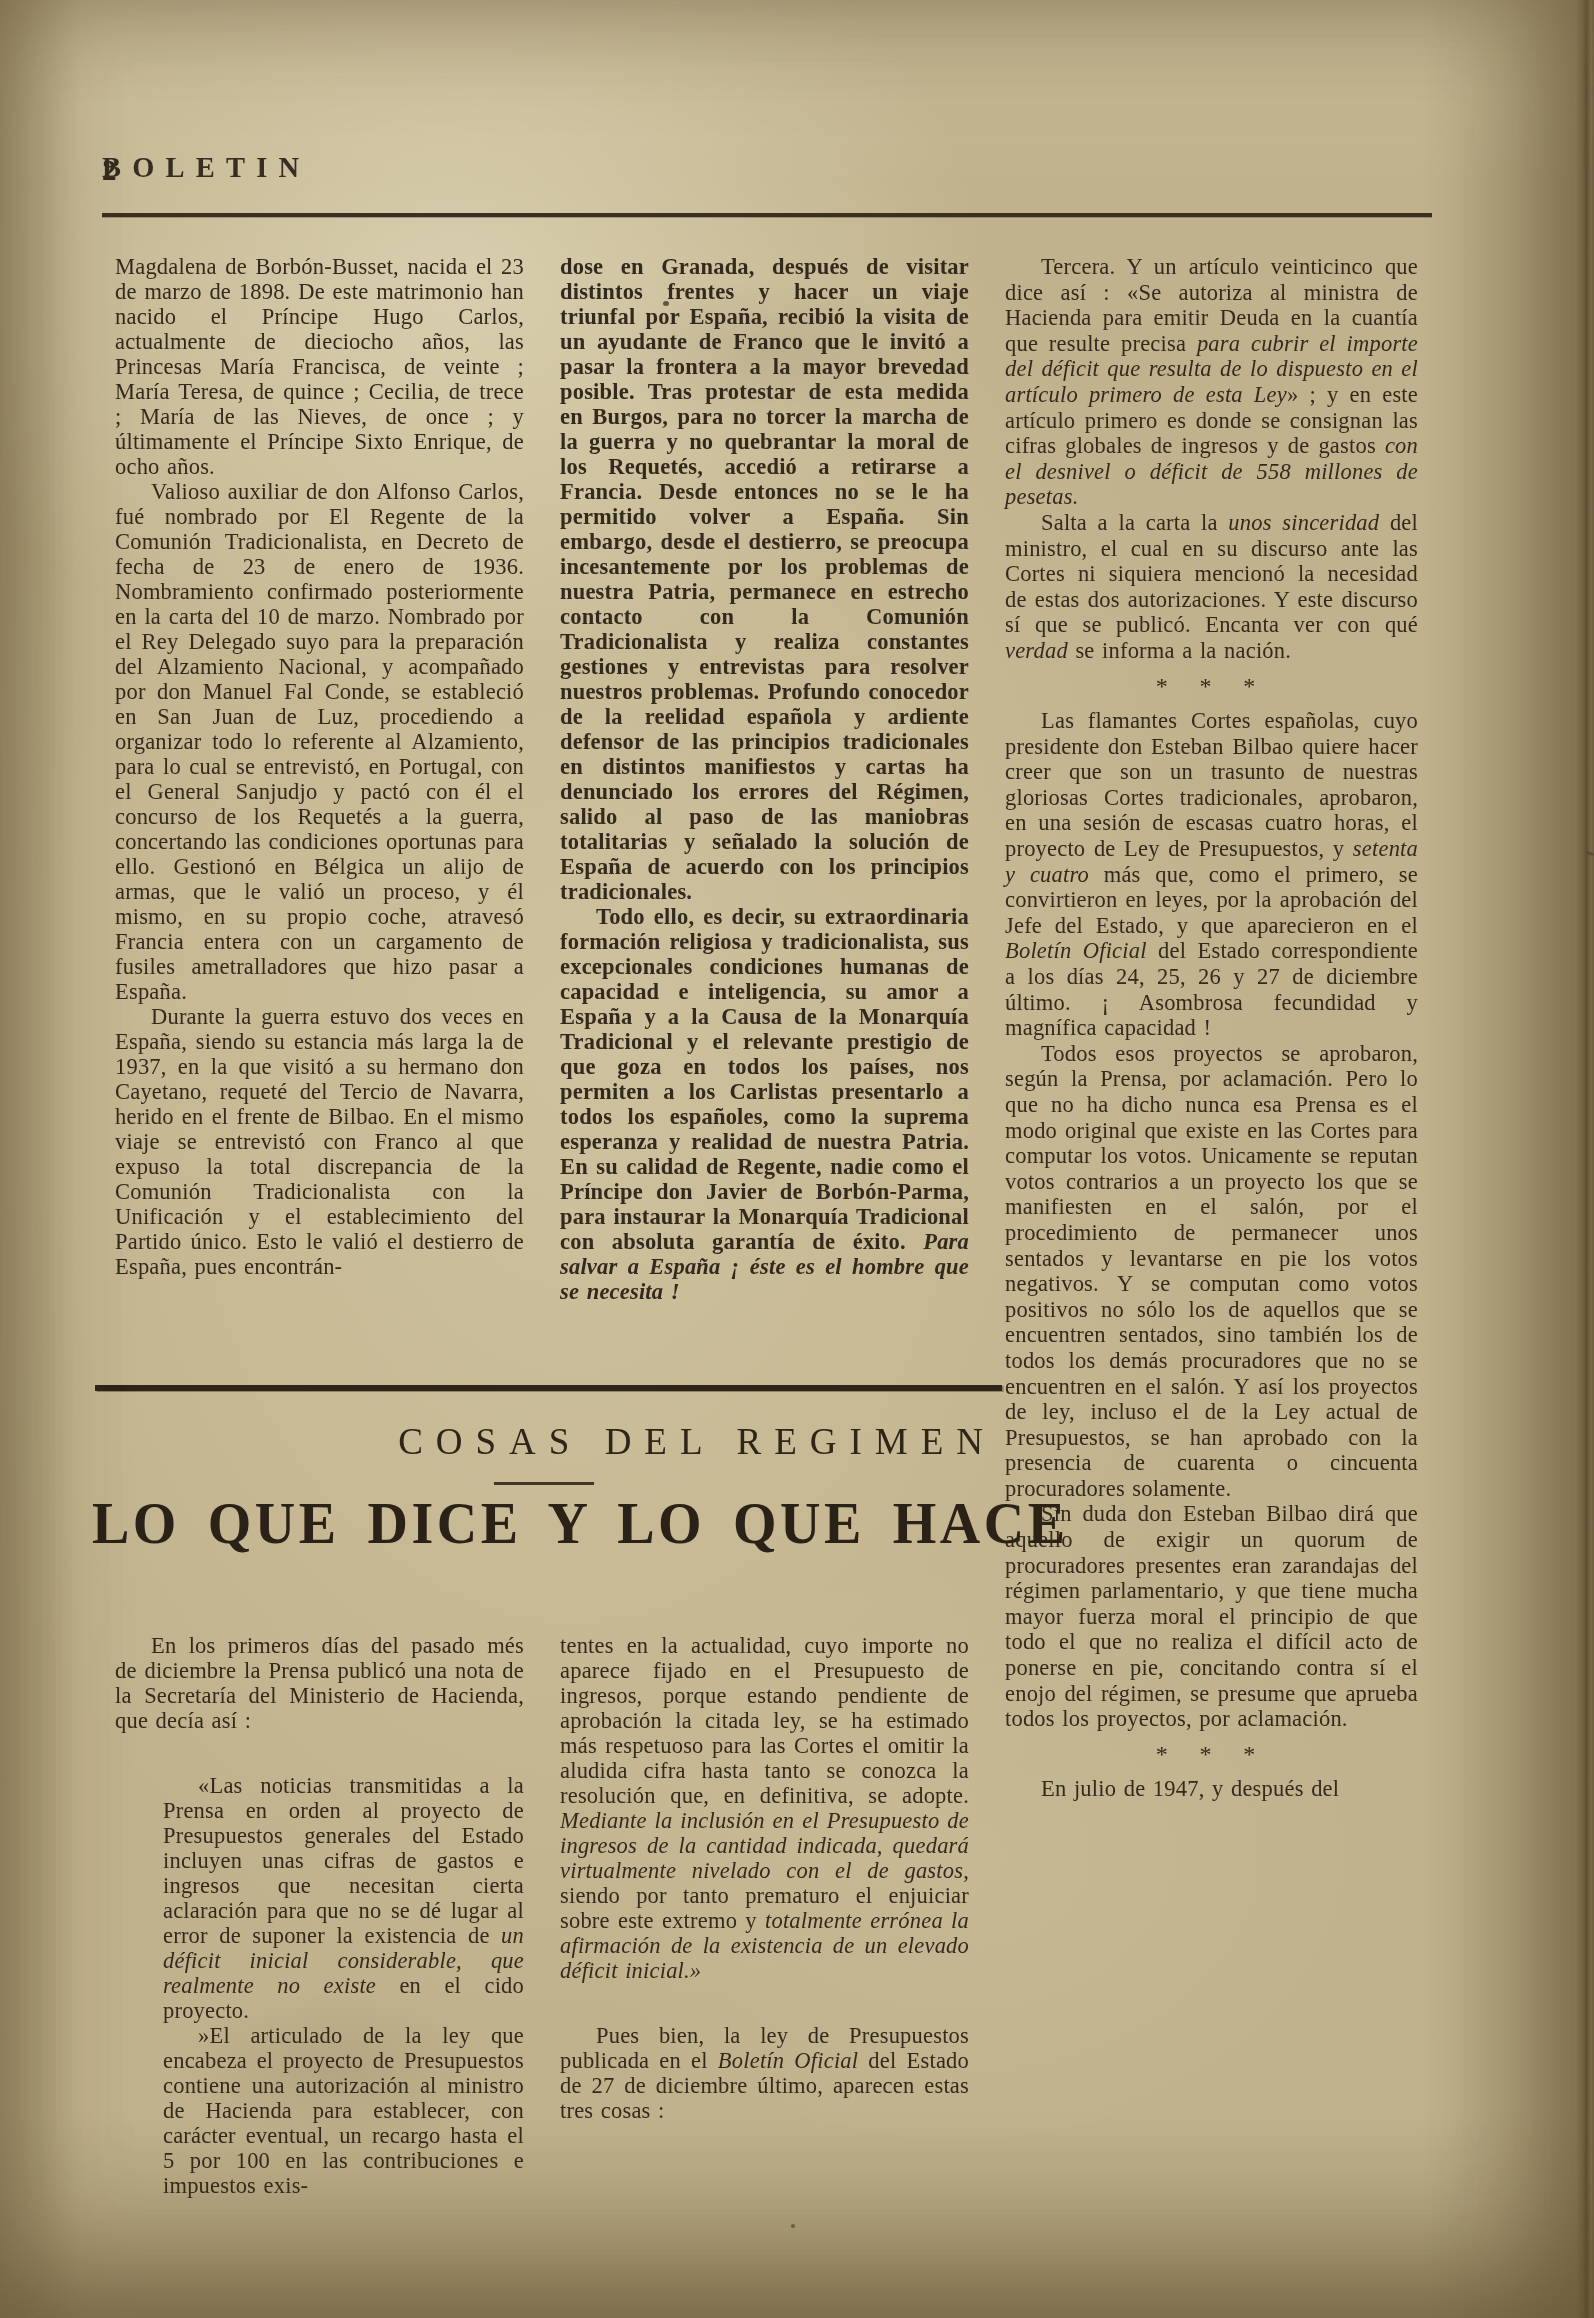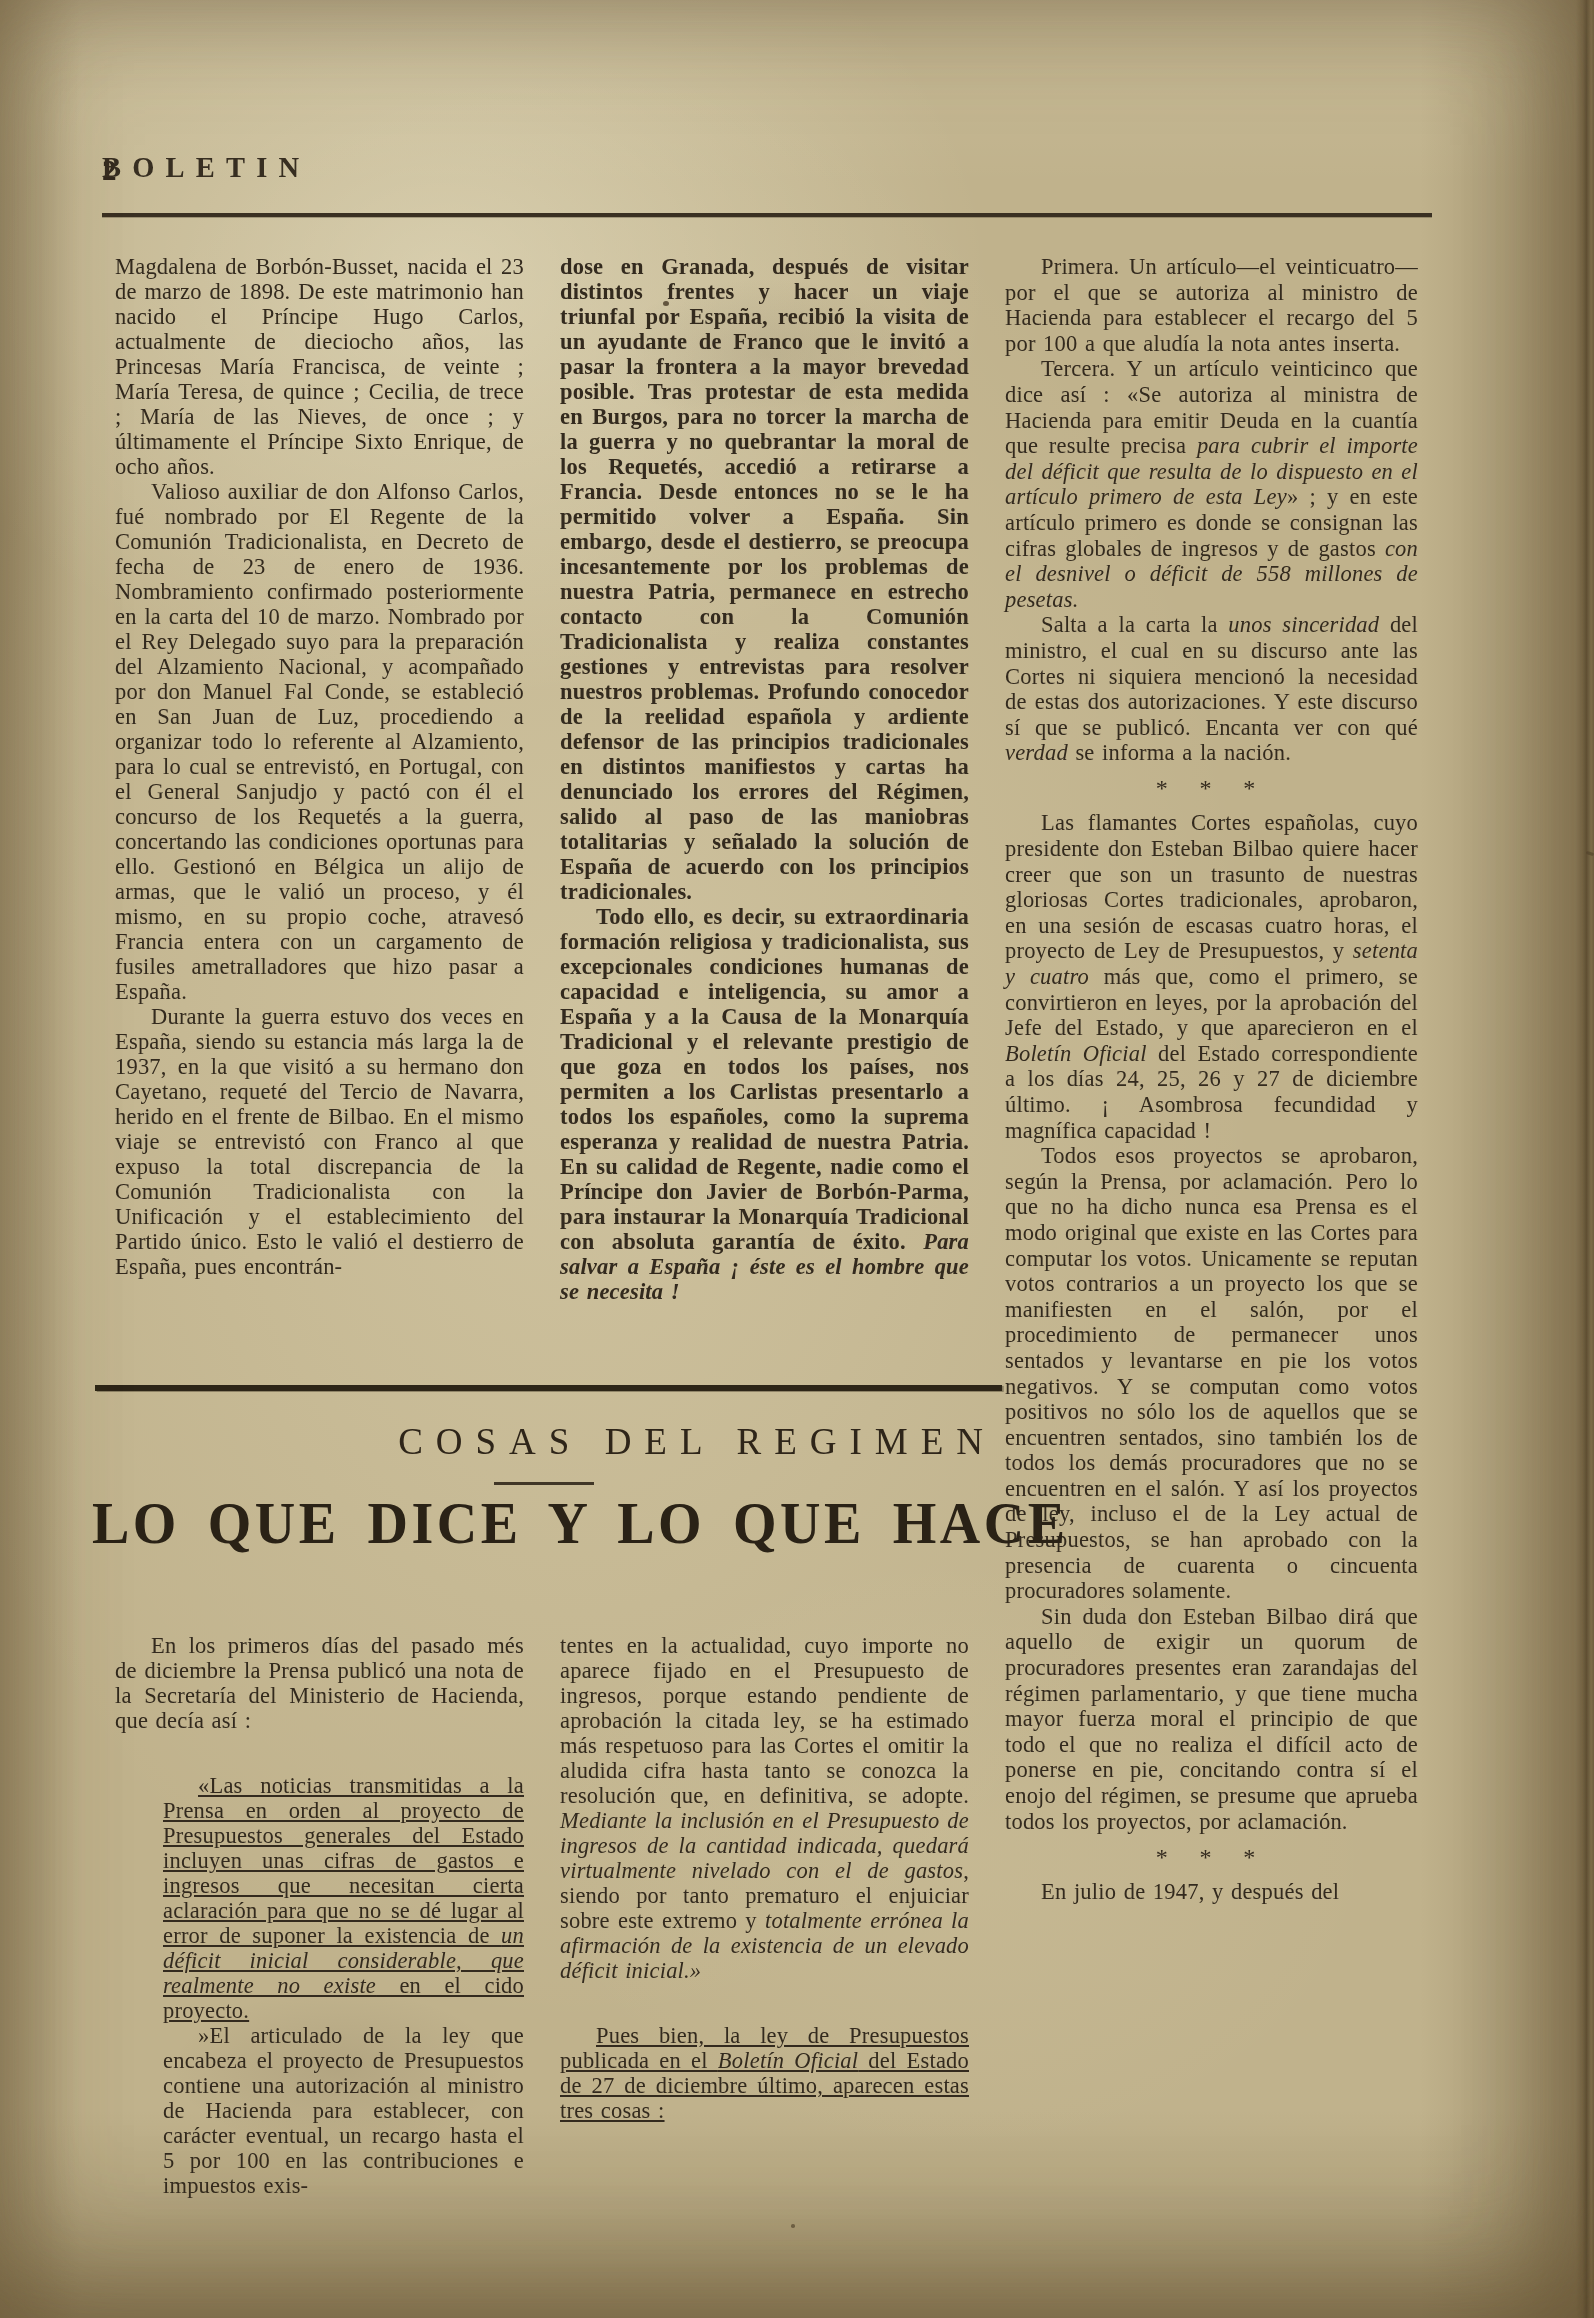--- a/index.html
+++ b/index.html
@@ -25,21 +25,21 @@
   .col{position:absolute;width:409px;text-align:justify;font-size:22.5px;line-height:25px;
     letter-spacing:0.2px;word-spacing:1.7px;margin-top:24px;}
   #col1-top{left:115px;top:230px;}
   #col2-top{left:560px;top:230px;font-weight:bold;}
   #col3{left:1005px;top:230px;width:413px;line-height:25.6px;}
   #col1-bot{left:115px;top:1609px;}
   #col2-bot{left:560px;top:1609px;}
   .para{margin:0;padding:0;}
   .para.ind{text-indent:36px;}
   .para.quote{margin-left:48px;text-indent:35px;}
-  .para.gap{margin-top:40px;text-decoration:underline;}
+  .para.gap{margin-top:40px;}
   .para.sep{text-align:center;text-indent:0;letter-spacing:12px;margin:10.4px 0 8.6px 0;font-size:24px;}
   .it{font-style:italic;}
   .section-rule{position:absolute;left:95px;top:1385px;width:907px;height:6px;background:#2d2517;
     box-shadow:1.7px 0.9px 0 rgba(45,37,23,.4);}
   .kicker{position:absolute;left:89px;top:1420px;width:907px;text-align:right;
     font-size:37px;letter-spacing:13px;color:#2e2519;}
   .kicker-rule{position:absolute;left:494px;top:1482px;width:100px;height:2.6px;background:#403626;}
   .big-title{position:absolute;left:92px;top:1491px;width:912px;text-align:center;white-space:nowrap;
     font-size:56px;font-weight:bold;letter-spacing:3.5px;word-spacing:10.4px;color:#2a2216;
     transform:scaleY(1.04);}
@@ -69,21 +69,20 @@
   <div id="col1-top" class="col">
       <p class="para"><span>Magdalena de Borbón-Busset, nacida el 23 de marzo de 1898. De este matrimonio han nacido el Príncipe Hugo Carlos, actualmente de dieciocho años, las Princesas María Francisca, de veinte ; María Teresa, de quince ; Cecilia, de trece ; María de las Nieves, de once ; y últimamente el Príncipe Sixto Enrique, de ocho años.</span></p>
       <p class="para ind"><span>Valioso auxiliar de don Alfonso Carlos, fué nombrado por El Regente de la Comunión Tradicionalista, en Decreto de fecha de 23 de enero de 1936. Nombramiento confirmado posteriormente en la carta del 10 de marzo. Nombrado por el Rey Delegado suyo para la preparación del Alzamiento Nacional, y acompañado por don Manuel Fal Conde, se estableció en San Juan de Luz, procediendo a organizar todo lo referente al Alzamiento, para lo cual se entrevistó, en Portugal, con el General Sanjudjo y pactó con él el concurso de los Requetés a la guerra, concertando las condiciones oportunas para ello. Gestionó en Bélgica un alijo de armas, que le valió un proceso, y él mismo, en su propio coche, atravesó Francia entera con un cargamento de fusiles ametralladores que hizo pasar a España.</span></p>
       <p class="para ind"><span>Durante la guerra estuvo dos veces en España, siendo su estancia más larga la de 1937, en la que visitó a su hermano don Cayetano, requeté del Tercio de Navarra, herido en el frente de Bilbao. En el mismo viaje se entrevistó con Franco al que expuso la total discrepancia de la Comunión Tradicionalista con la Unificación y el establecimiento del Partido único. Esto le valió el destierro de España, pues encontrán-</span></p>
     </div>
   <div id="col2-top" class="col">
       <p class="para"><span>dose en Granada, después de visitar distintos frentes y hacer un viaje triunfal por España, recibió la visita de un ayudante de Franco que le invitó a pasar la frontera a la mayor brevedad posible. Tras protestar de esta medida en Burgos, para no torcer la marcha de la guerra y no quebrantar la moral de los Requetés, accedió a retirarse a Francia. Desde entonces no se le ha permitido volver a España. Sin embargo, desde el destierro, se preocupa incesantemente por los problemas de nuestra Patria, permanece en estrecho contacto con la Comunión Tradicionalista y realiza constantes gestiones y entrevistas para resolver nuestros problemas. Profundo conocedor de la reelidad española y ardiente defensor de las principios tradicionales en distintos manifiestos y cartas ha denunciado los errores del Régimen, salido al paso de las maniobras totalitarias y señalado la solución de España de acuerdo con los principios tradicionales.</span></p>
       <p class="para ind"><span>Todo ello, es decir, su extraordinaria formación religiosa y tradicionalista, sus excepcionales condiciones humanas de capacidad e inteligencia, su amor a España y a la Causa de la Monarquía Tradicional y el relevante prestigio de que goza en todos los países, nos permiten a los Carlistas presentarlo a todos los españoles, como la suprema esperanza y realidad de nuestra Patria. En su calidad de Regente, nadie como el Príncipe don Javier de Borbón-Parma, para instaurar la Monarquía Tradicional con absoluta garantía de éxito. </span><span class="it">Para salvar a España ¡ éste es el hombre que se necesita !</span></p>
     </div>
   <div id="col3" class="col">
-      <p class="para ind"><span>Primera.  Un artículo—el veinticuatro— por el que se autoriza al ministro de Hacienda para establecer el recargo del 5 por 100 a que aludía la nota antes inserta.</span></p>
       <p class="para ind"><span>Tercera.  Y un artículo veinticinco que dice así : «Se autoriza al ministra de Hacienda para emitir Deuda en la cuantía que resulte precisa </span><span class="it">para cubrir el importe del déficit que resulta de lo dispuesto en el artículo primero de esta Ley</span><span>» ; y en este artículo primero es donde se consignan las cifras globales de ingresos y de gastos </span><span class="it">con el desnivel o déficit de 558 millones de pesetas.</span></p>
       <p class="para ind"><span>Salta a la carta la </span><span class="it">unos sinceridad</span><span> del ministro, el cual en su discurso ante las Cortes ni siquiera mencionó la necesidad de estas dos autorizaciones. Y este discurso sí que se publicó. Encanta ver con qué </span><span class="it">verdad</span><span> se informa a la nación.</span></p>
       <p class="para sep"><span>* * *</span></p>
       <p class="para ind"><span>Las flamantes Cortes españolas, cuyo presidente don Esteban Bilbao quiere hacer creer que son un trasunto de nuestras gloriosas Cortes tradicionales, aprobaron, en una sesión de escasas cuatro horas, el proyecto de Ley de Presupuestos, y </span><span class="it">setenta y cuatro</span><span> más que, como el primero, se convirtieron en leyes, por la aprobación del Jefe del Estado, y que aparecieron en el </span><span class="it">Boletín Oficial</span><span> del Estado correspondiente a los días 24, 25, 26 y 27 de diciembre último. ¡ Asombrosa fecundidad y magnífica capacidad !</span></p>
       <p class="para ind"><span>Todos esos proyectos se aprobaron, según la Prensa, por aclamación. Pero lo que no ha dicho nunca esa Prensa es el modo original que existe en las Cortes para computar los votos. Unicamente se reputan votos contrarios a un proyecto los que se manifiesten en el salón, por el procedimiento de permanecer unos sentados y levantarse en pie los votos negativos. Y se computan como votos positivos no sólo los de aquellos que se encuentren sentados, sino también los de todos los demás procuradores que no se encuentren en el salón. Y así los proyectos de ley, incluso el de la Ley actual de Presupuestos, se han aprobado con la presencia de cuarenta o cincuenta procuradores solamente.</span></p>
       <p class="para ind"><span>Sin duda don Esteban Bilbao dirá que aquello de exigir un quorum de procuradores presentes eran zarandajas del régimen parlamentario, y que tiene mucha mayor fuerza moral el principio de que todo el que no realiza el difícil acto de ponerse en pie, concitando contra sí el enojo del régimen, se presume que aprueba todos los proyectos, por aclamación.</span></p>
       <p class="para sep"><span>* * *</span></p>
       <p class="para ind"><span>En julio de 1947, y después del</span></p>
     </div>
 

